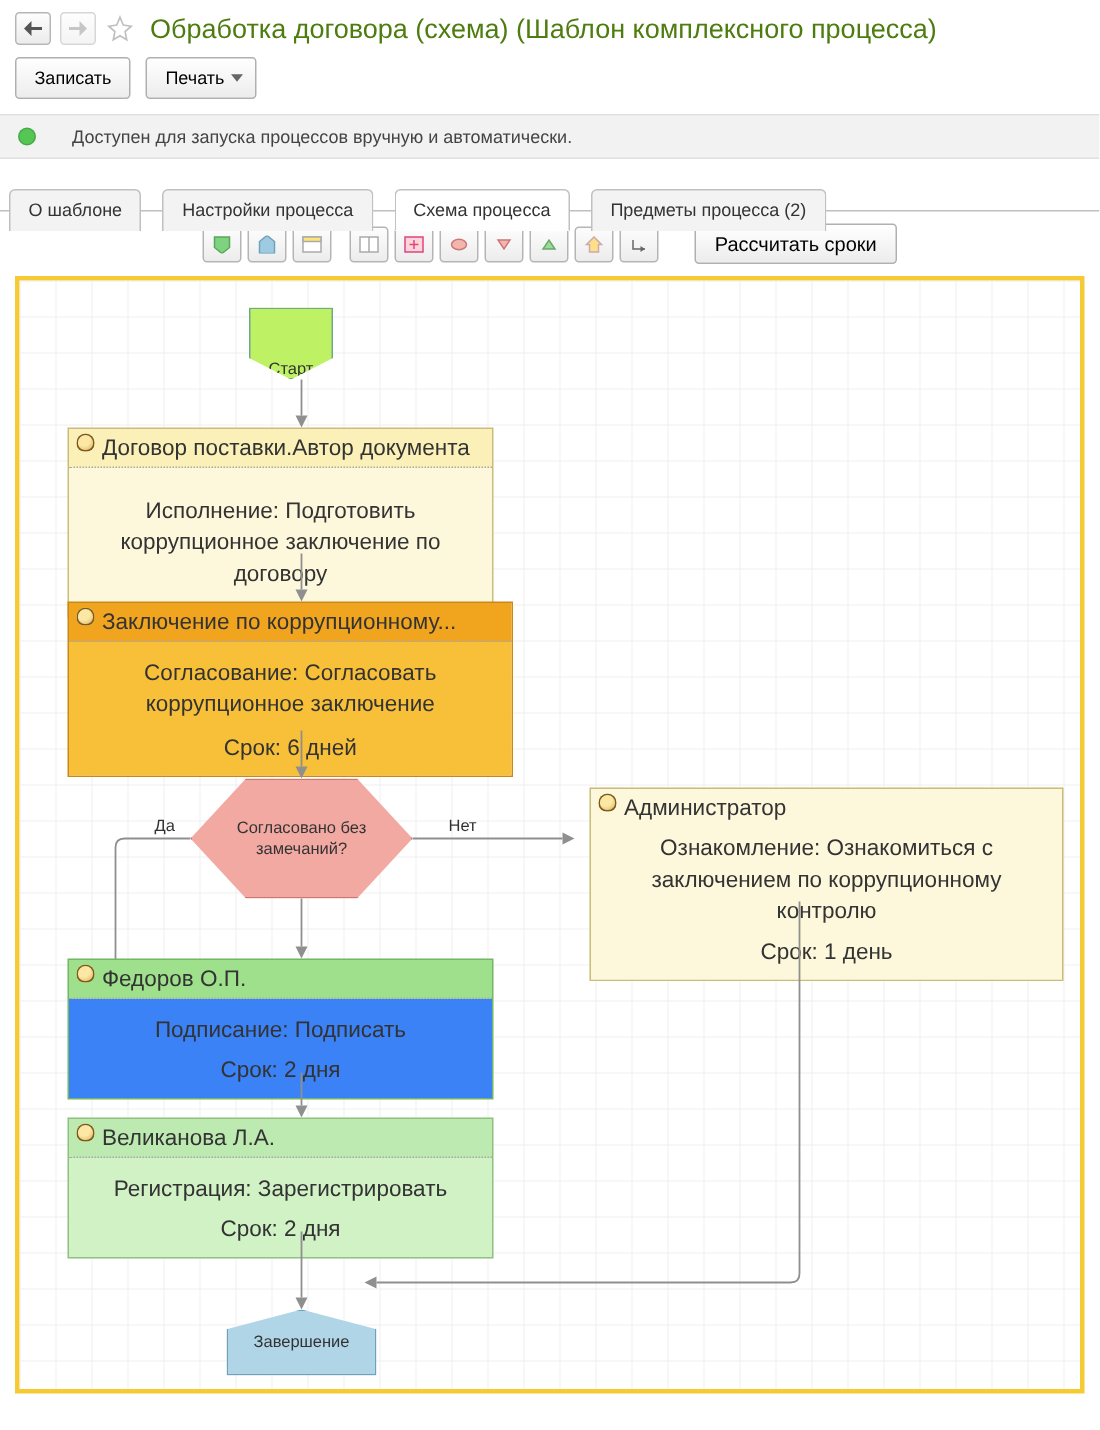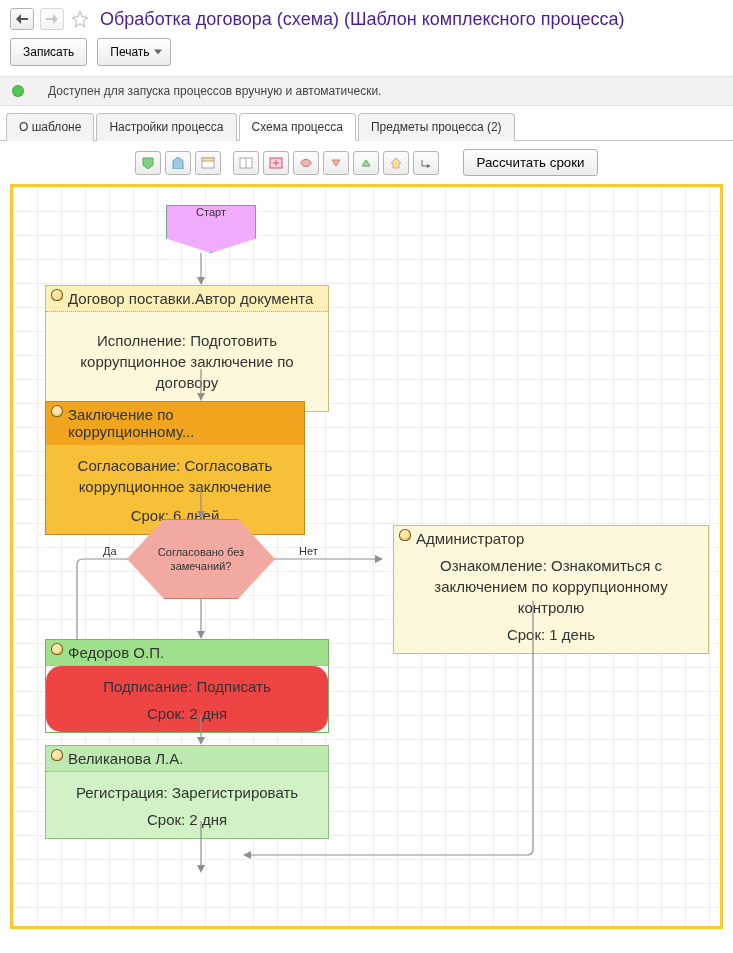--- a/index.html
+++ b/index.html
@@ -24,21 +24,21 @@
     background: linear-gradient(#fdfdfd, #ececec);
     border-radius: 3px;
     display: flex; align-items: center; justify-content: center;
     cursor: pointer;
     font-size: 13px;
     color: #555;
   }
   .star-icon { width: 20px; color: #c0c0c0; display:flex; align-items:center; justify-content:center; }
   .page-title {
     font-size: 18px;
-    color: #4c1d95;
+    color: #4d7c0f;
     margin-left: 4px;
   }
   
   .cmdbar {
     display: flex;
     align-items: center;
     gap: 10px;
     padding: 2px 10px 10px 10px;
   }
   .btn {
@@ -88,26 +88,26 @@
   .tabs {
     display: flex;
     border-bottom: 1px solid #c0c0c0;
     padding: 6px 6px 0 6px;
   }
   .tab {
     border: 1px solid #c0c0c0;
     border-bottom: none;
     background: #f3f3f3;
     padding: 6px 12px;
-    margin-right: 2px;
+    margin-right: 14px;
     border-radius: 4px 4px 0 0;
     cursor: pointer;
     color: #333;
     position: relative;
-    top: 1px;
+    top: 14px;
   }
   .tab.active {
     background: #fff;
     border-bottom: 1px solid #fff;
   }
   
   .diagram-toolbar {
     display: flex;
     align-items: center;
     gap: 4px;
@@ -175,39 +175,39 @@
   
   .n-yellow .node-header { background: #fbf1b8; }
   .n-yellow .node-body   { background: #fdf8db; }
   .n-yellow { border-color: #c8bd7a; }
 
   .n-orange .node-header { background: #f1a51f; }
   .n-orange .node-body   { background: #f8c038; }
   .n-orange { border-color: #c8891a; }
 
   .n-green .node-header { background: #9ee08b; }
-  .n-green .node-body   { background: #ef4444; border-radius: 15px; }
+  .n-green .node-body   { background: #3b82f6; }
   .n-green { border-color: #73b663; }
 
   .n-ltgreen .node-header { background: #bdeab0; }
   .n-ltgreen .node-body   { background: #d0f2c5; }
   .n-ltgreen { border-color: #8ec07e; }
 
   .n-info { background: #fdf8db; border-color:#c8bd7a; }
   .n-info .node-header { background: #fdf8db; border-bottom: none; }
   .n-info .node-body { background: #fdf8db; }
 
   
   .shape-start {
     position: absolute;
-    width: 90px; height: 48px;
-    background: #f0abfc;
+    width: 56px; height: 48px;
+    background: #bef264;
     border: 1px solid #6fa98c;
     clip-path: polygon(0 0, 100% 0, 100% 70%, 50% 100%, 0 70%);
-    display:flex; align-items:flex-start; justify-content:center;
+    display:flex; align-items:flex-end; justify-content:center;
     font-size: 11px;
   }
   .shape-end {
     position: absolute;
     width: 100px; height: 44px;
     background: #b0d5e6;
     border: 1px solid #6fa2b9;
     clip-path: polygon(0 30%, 50% 0, 100% 30%, 100% 100%, 0 100%);
     display:flex; align-items:center; justify-content:center;
     font-size: 11px;
@@ -348,21 +348,21 @@
     <div class="node n-yellow" style="left:32px; top:98px; width:284px">
       <div class="node-header">Договор поставки.Автор документа</div>
       <div class="node-body" style="padding-top:18px;padding-bottom:18px">Исполнение: Подготовить коррупционное заключение по договору</div>
     </div>
 
     <svg class="arr" style="left:186px; top:182px; width:10; height:32">
       <line class="ln" x1="2" y1="0" x2="2" y2="24"></line>
       <path class="ah" d="M2 32 L-2 24 L6 24 Z"></path>
     </svg>
 
-    <div class="node n-orange" style="left:32px; top:214px; width:260px">
+    <div class="node n-orange" style="left:32px; top:214px; width:297px">
       <div class="node-header">Заключение  по  коррупционному...</div>
       <div class="node-body">
         <div>Согласование: Согласовать коррупционное заключение</div>
         <div style="margin-top:8px">Срок: 6 дней</div>
       </div>
     </div>
 
     <svg class="arr" style="left:186px; top:300px; width:10; height:32">
       <line class="ln" x1="2" y1="0" x2="2" y2="24"></line>
       <path class="ah" d="M2 32 L-2 24 L6 24 Z"></path>
@@ -421,15 +421,18 @@
         <div>Регистрация: Зарегистрировать</div>
         <div style="margin-top:6px">Срок: 2 дня</div>
       </div>
     </div>
 
     <svg class="arr" style="left:186px; top:634px; width:10; height:52">
       <line class="ln" x1="2" y1="0" x2="2" y2="44"></line>
       <path class="ah" d="M2 52 L-2 44 L6 44 Z"></path>
     </svg>
 
+    <div class="shape-end" style="left:138px; top:686px">
+      <span>Завершение</span>
+    </div>
 
   </div>
 </div>
 
 </body></html>

